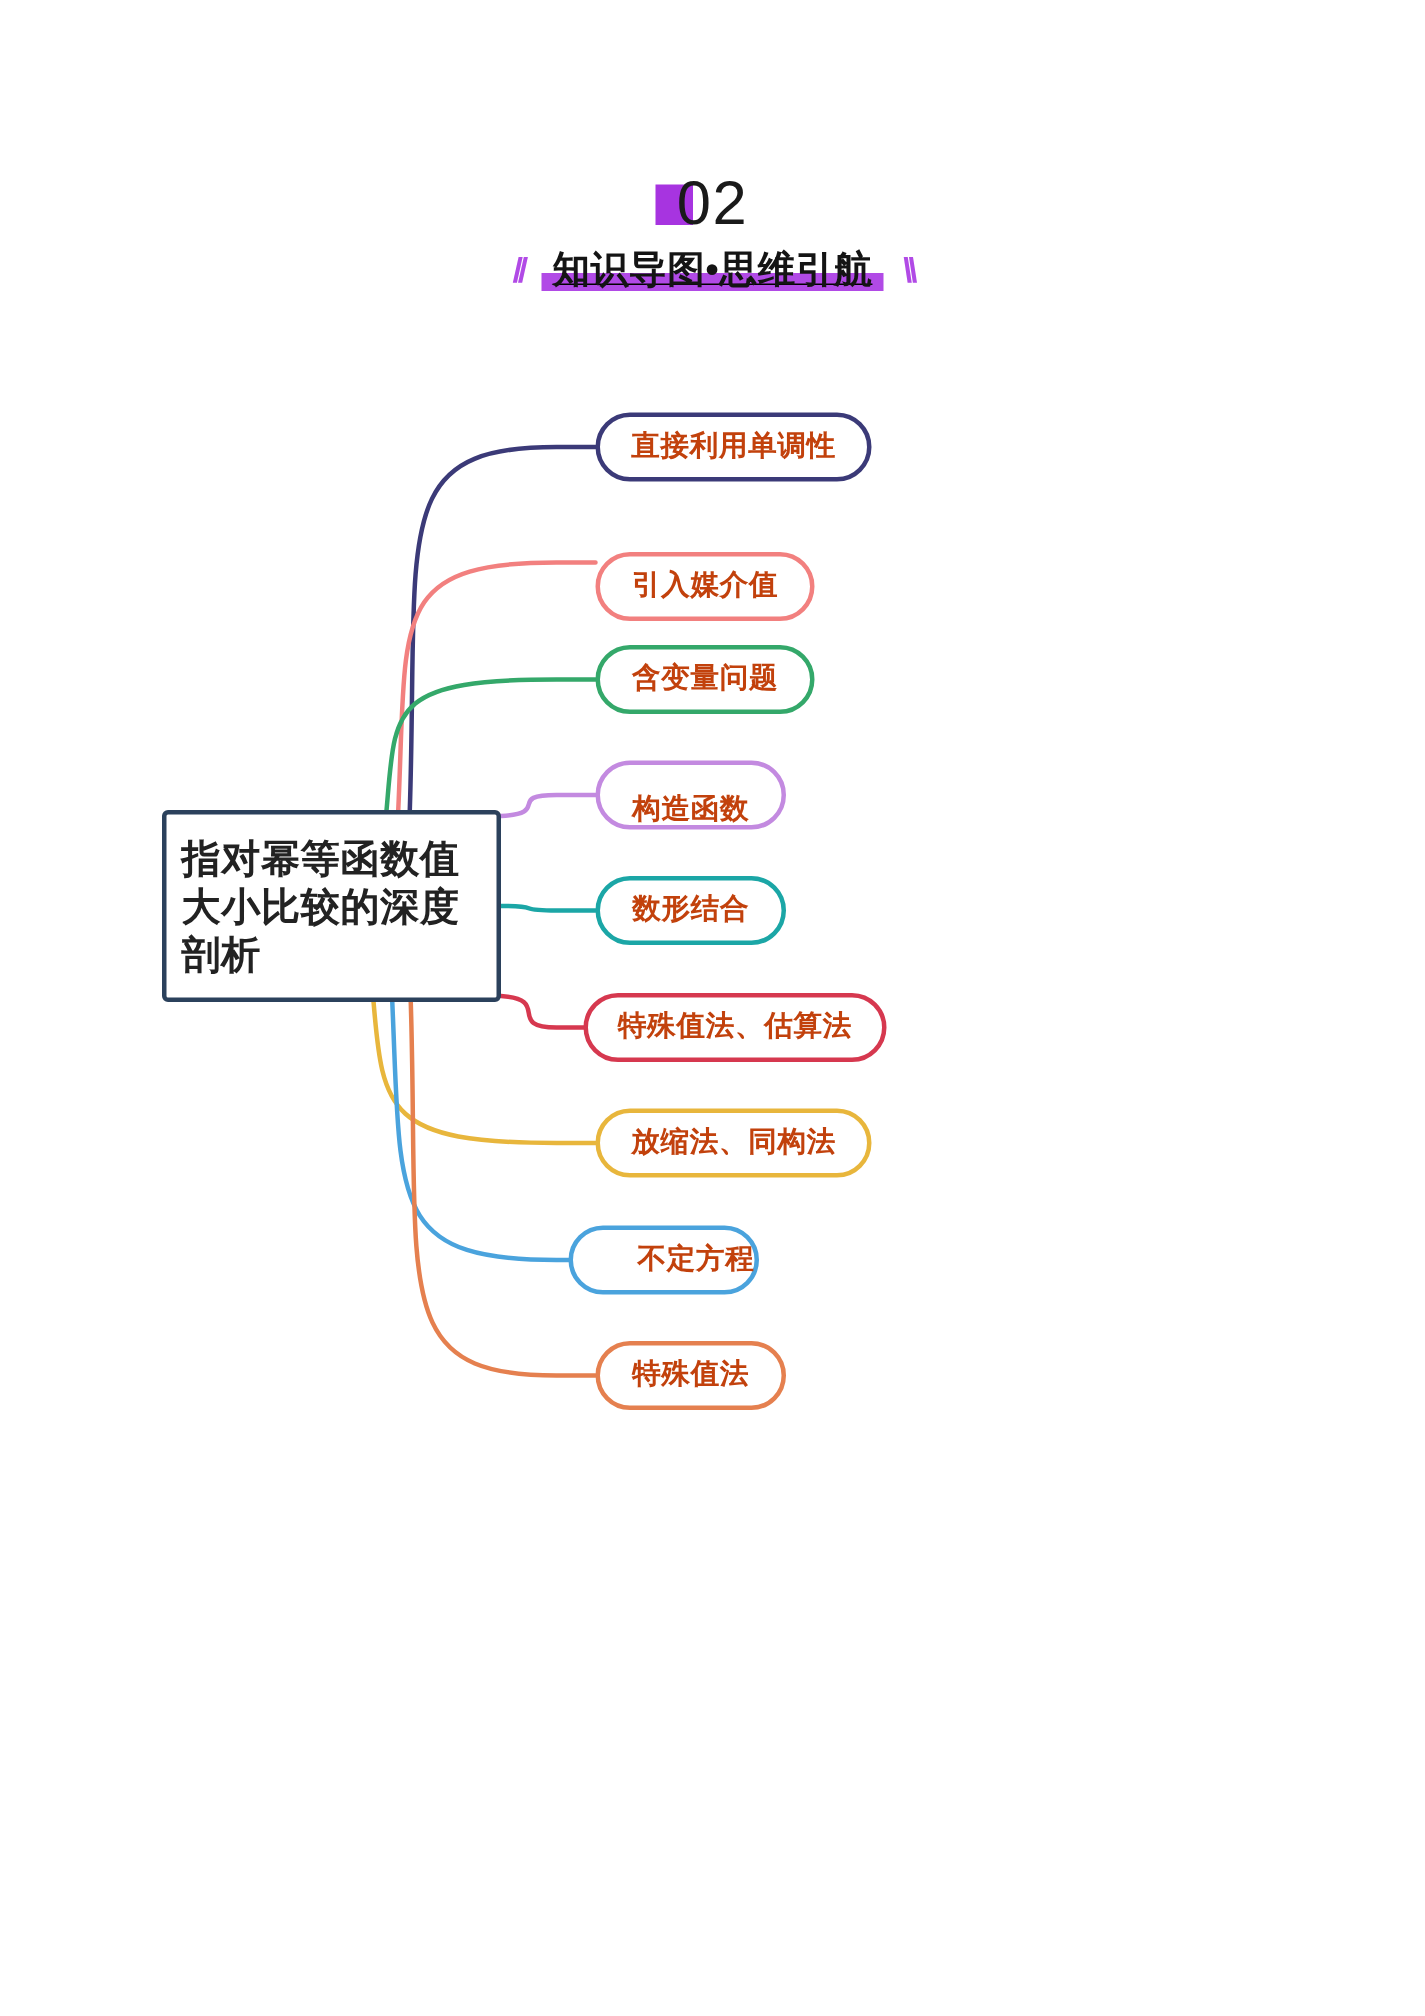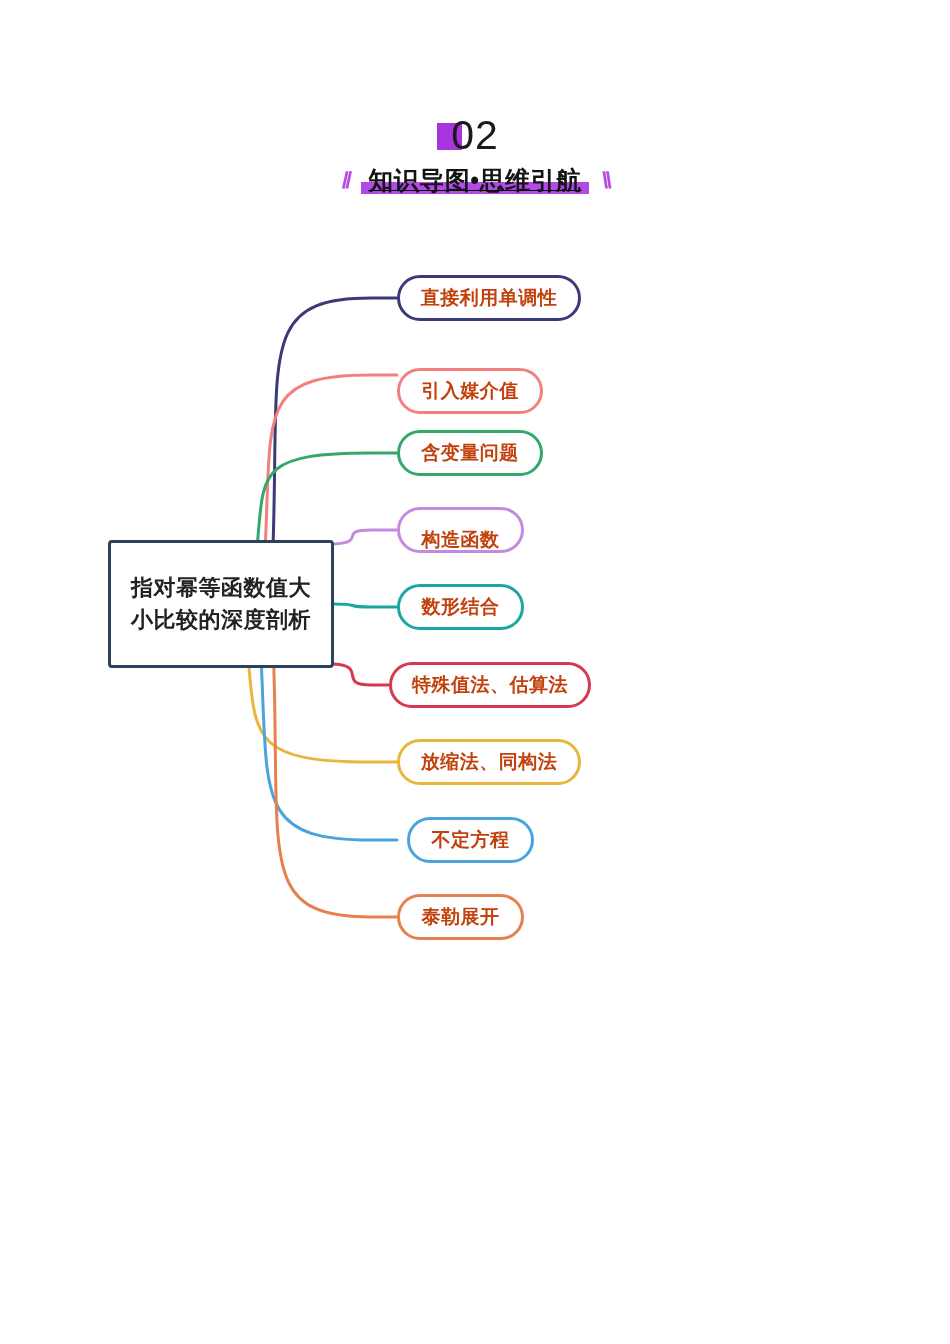--- a/index.html
+++ b/index.html
@@ -120,24 +120,24 @@
     box-sizing: border-box;
     border: 3px solid #2b415c;
     border-radius: 4px;
     background: #ffffff;
     display: flex;
     align-items: center;
     justify-content: center;
     z-index: 5;
   }
   #root-label {
-    font-size: 22px;
+    font-size: 26px;
     font-weight: 700;
     color: #222222;
-    text-align: center;
+    text-align: left;
     line-height: 32px;
     letter-spacing: 0.5px;
     padding: 0 10px;
   }
 
   .branch-node {
     position: absolute;
     box-sizing: border-box;
     height: 46px;
     border-width: 3px;
@@ -211,19 +211,19 @@
     </div>
     <div class="branch-node" style="left: 397px; top: 584px; width: 127px; border-color: rgb(27, 166, 166);">
       <span class="branch-label">数形结合</span>
     </div>
     <div class="branch-node" style="left: 389px; top: 662px; width: 202px; border-color: rgb(214, 56, 79);">
       <span class="branch-label">特殊值法、估算法</span>
     </div>
     <div class="branch-node" style="left: 397px; top: 739px; width: 184px; border-color: rgb(232, 182, 60);">
       <span class="branch-label">放缩法、同构法</span>
     </div>
-    <div class="branch-node" style="left: 407px; top: 817px; width: 127px; border-color: rgb(74, 163, 221);">
+    <div class="branch-node" style="left: 379px; top: 817px; width: 127px; border-color: rgb(74, 163, 221); justify-content: flex-end;">
       <span class="branch-label">不定方程</span>
     </div>
     <div class="branch-node" style="left: 397px; top: 894px; width: 127px; border-color: rgb(229, 128, 79);">
-      <span class="branch-label">泰勒展开</span>
+      <span class="branch-label">特殊值法</span>
     </div>
   </div>
 
 </body></html>

